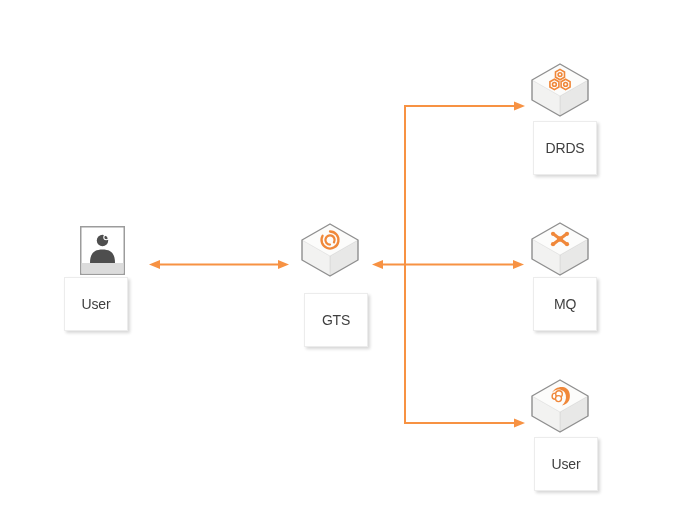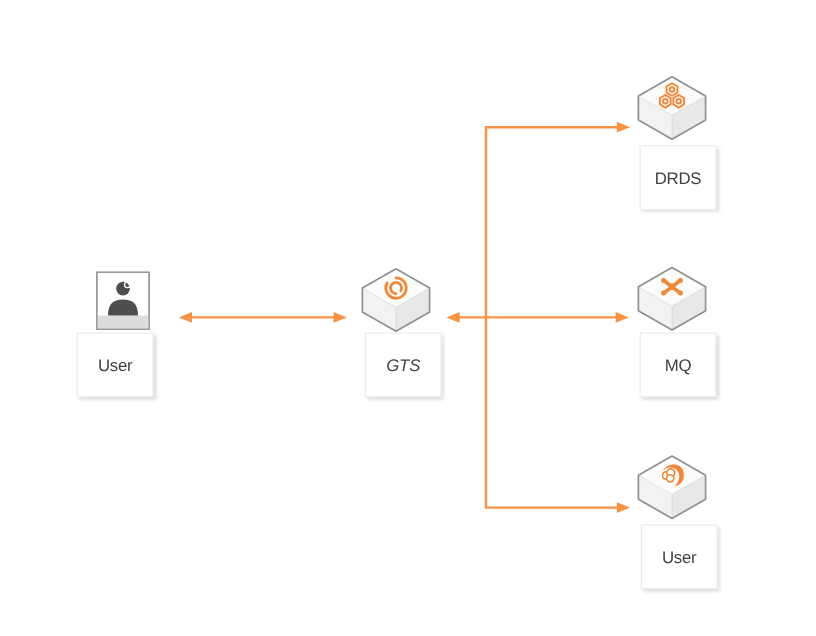--- a/index.html
+++ b/index.html
@@ -14,21 +14,21 @@
     background:#ffffff;border:1px solid #ececec;
     box-shadow:2px 2px 3px rgba(0,0,0,0.16);
     padding:18px 9px;min-width:44px;text-align:center;
     font-size:14px;line-height:16px;color:#3f3f3f;white-space:nowrap;
     letter-spacing:-0.2px;
   }
   
   .pos-user-icon{left:80px;top:226px;}
   .pos-user-label{left:96px;top:277px;}
   .pos-gts-icon{left:300px;top:222px;}
-  .pos-gts-label{left:336px;top:277px;font-style:italic;}
+  .pos-gts-label{left:336px;top:293px;}
   .pos-drds-icon{left:530px;top:62px;}
   .pos-drds-label{left:565px;top:121px;}
   .pos-mq-icon{left:530px;top:221px;}
   .pos-mq-label{left:565px;top:277px;text-align:center;}
   .pos-mysql-icon{left:530px;top:378px;}
   .pos-mysql-label{left:566px;top:437px;}
 </style>
 </head>
 <body>
 

